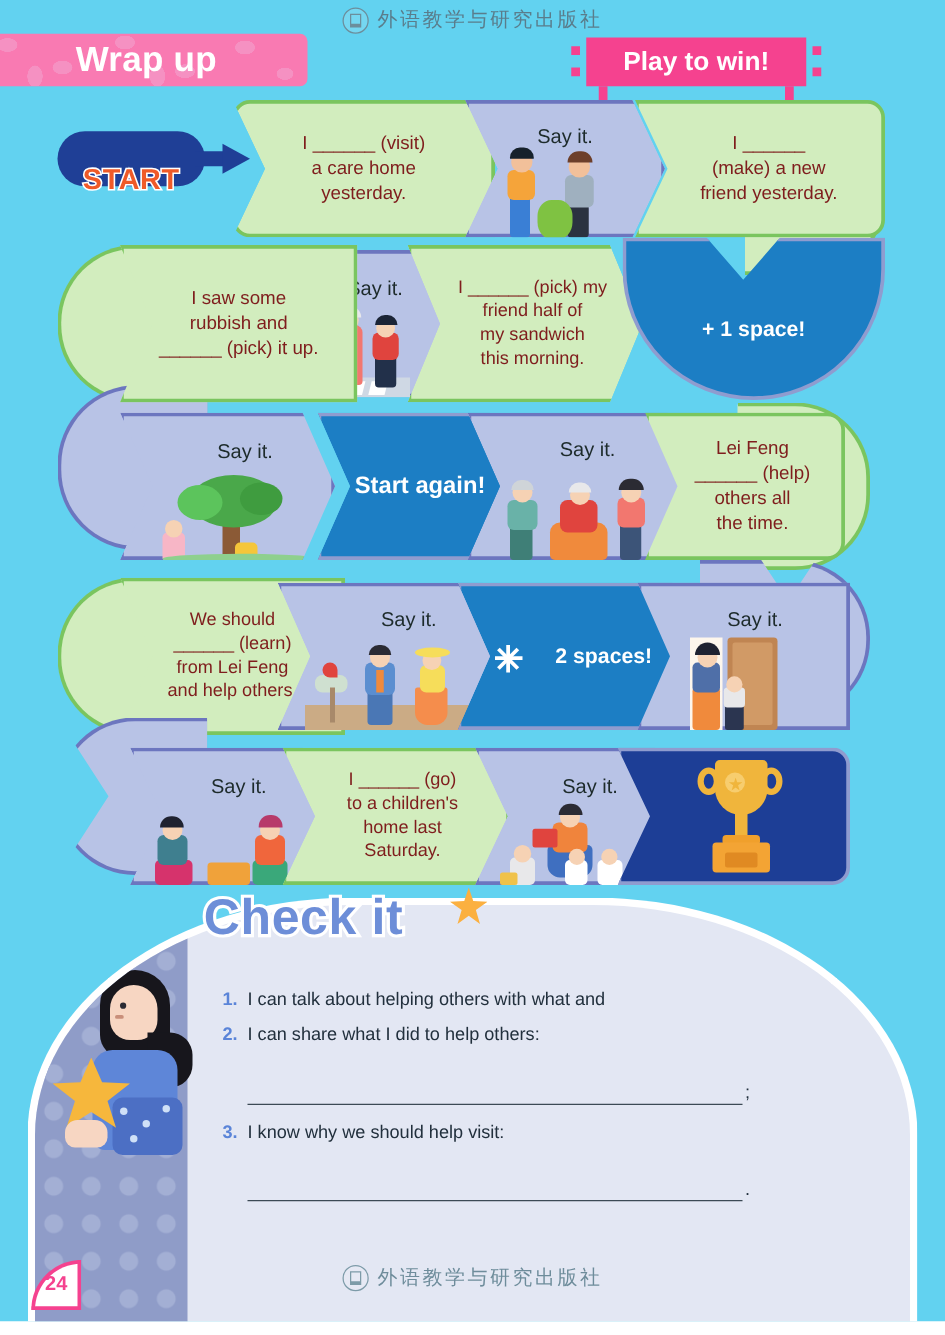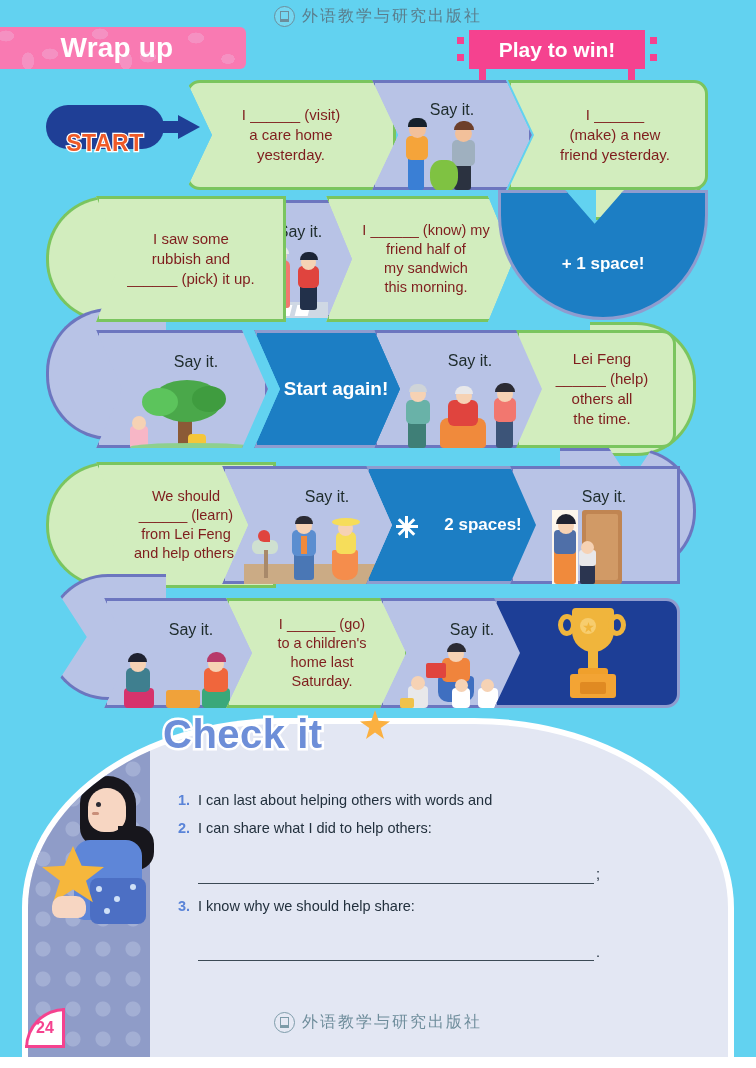--- a/index.html
+++ b/index.html
@@ -300,21 +300,21 @@
         <div style="position:absolute;left:13px;bottom:64px;width:20px;height:9px;background:#e8e8ea;border-radius:9px 9px 0 0"></div>
         <div style="position:absolute;left:44px;bottom:8px;width:17px;height:26px;background:#22304a;border-radius:3px"></div>
         <div style="position:absolute;left:42px;bottom:30px;width:21px;height:22px;background:#e0443e;border-radius:5px"></div>
         <div style="position:absolute;left:45px;bottom:48px;width:15px;height:15px;background:#f5d3b6;border-radius:50%"></div>
         <div style="position:absolute;left:44px;bottom:58px;width:18px;height:8px;background:#1b2436;border-radius:8px 8px 0 0"></div>
       </div>
     </div>
     <div class="tile green chev" style="left:326px;top:196px;width:188px;height:126px;">
       <div class="shape chev"></div>
       <div class="txt" style="font-size:14.5px;margin-left:12px">
-        <span>I ______ (know) my</span><br>
+        <span>I ______ (pick) my</span><br>
         <span>friend half of</span><br>
         <span>my sandwich</span><br>
         <span>this morning.</span>
       </div>
     </div>
 
     <div class="turn" style="left:46px;top:308px;width:120px;height:132px;background:#b8c3e6;border:3px solid #6c76bf;border-right:none;border-radius:64px 0 0 64px;z-index:0;"></div>
 
     <div class="tile lav chev" style="left:96px;top:330px;width:172px;height:118px;">
       <div class="shape chev-n"></div>
@@ -500,36 +500,36 @@
       <div style="position:absolute;left:96px;top:116px;width:6px;height:6px;background:#cfe0f7;border-radius:50%"></div>
       <div style="position:absolute;left:70px;top:140px;width:6px;height:6px;background:#cfe0f7;border-radius:50%"></div>
       <div style="position:absolute;left:8px;top:78px;width:62px;height:58px;background:#f6b73c;clip-path:polygon(50% 0%,64% 34%,100% 36%,71% 60%,82% 97%,50% 75%,18% 97%,29% 60%,0 36%,36% 34%)"></div>
       <div style="position:absolute;left:18px;top:128px;width:34px;height:22px;background:#f7d6c2;border-radius:10px 10px 8px 8px"></div>
     </div>
 
     <div id="check-list" style="left:150px;top:66px;">
       <div class="ck-item">
         <span class="ck-num">1.</span>
         <span class="ck-body">
-          <span>I can last about helping others with words and</span><br>
+          <span>I can talk about helping others with what and</span><br>
         </span>
       </div>
       <div class="ck-item" style="margin-top:4px">
         <span class="ck-num">2.</span>
         <span class="ck-body">
           <span>I can share what I did to help others:</span>
           <span class="ck-fullline" style="width:396px;margin-top:22px">
             <span class="term">;</span>
           </span>
         </span>
       </div>
       <div class="ck-item" style="margin-top:12px">
         <span class="ck-num">3.</span>
         <span class="ck-body">
-          <span>I know why we should help share:</span>
+          <span>I know why we should help visit:</span>
           <span class="ck-fullline" style="width:396px;margin-top:22px">
             <span class="term">.</span>
           </span>
         </span>
       </div>
     </div>
   </div>
 
   <div id="checkit-title">Check it</div>
   <div id="checkit-star"></div>

